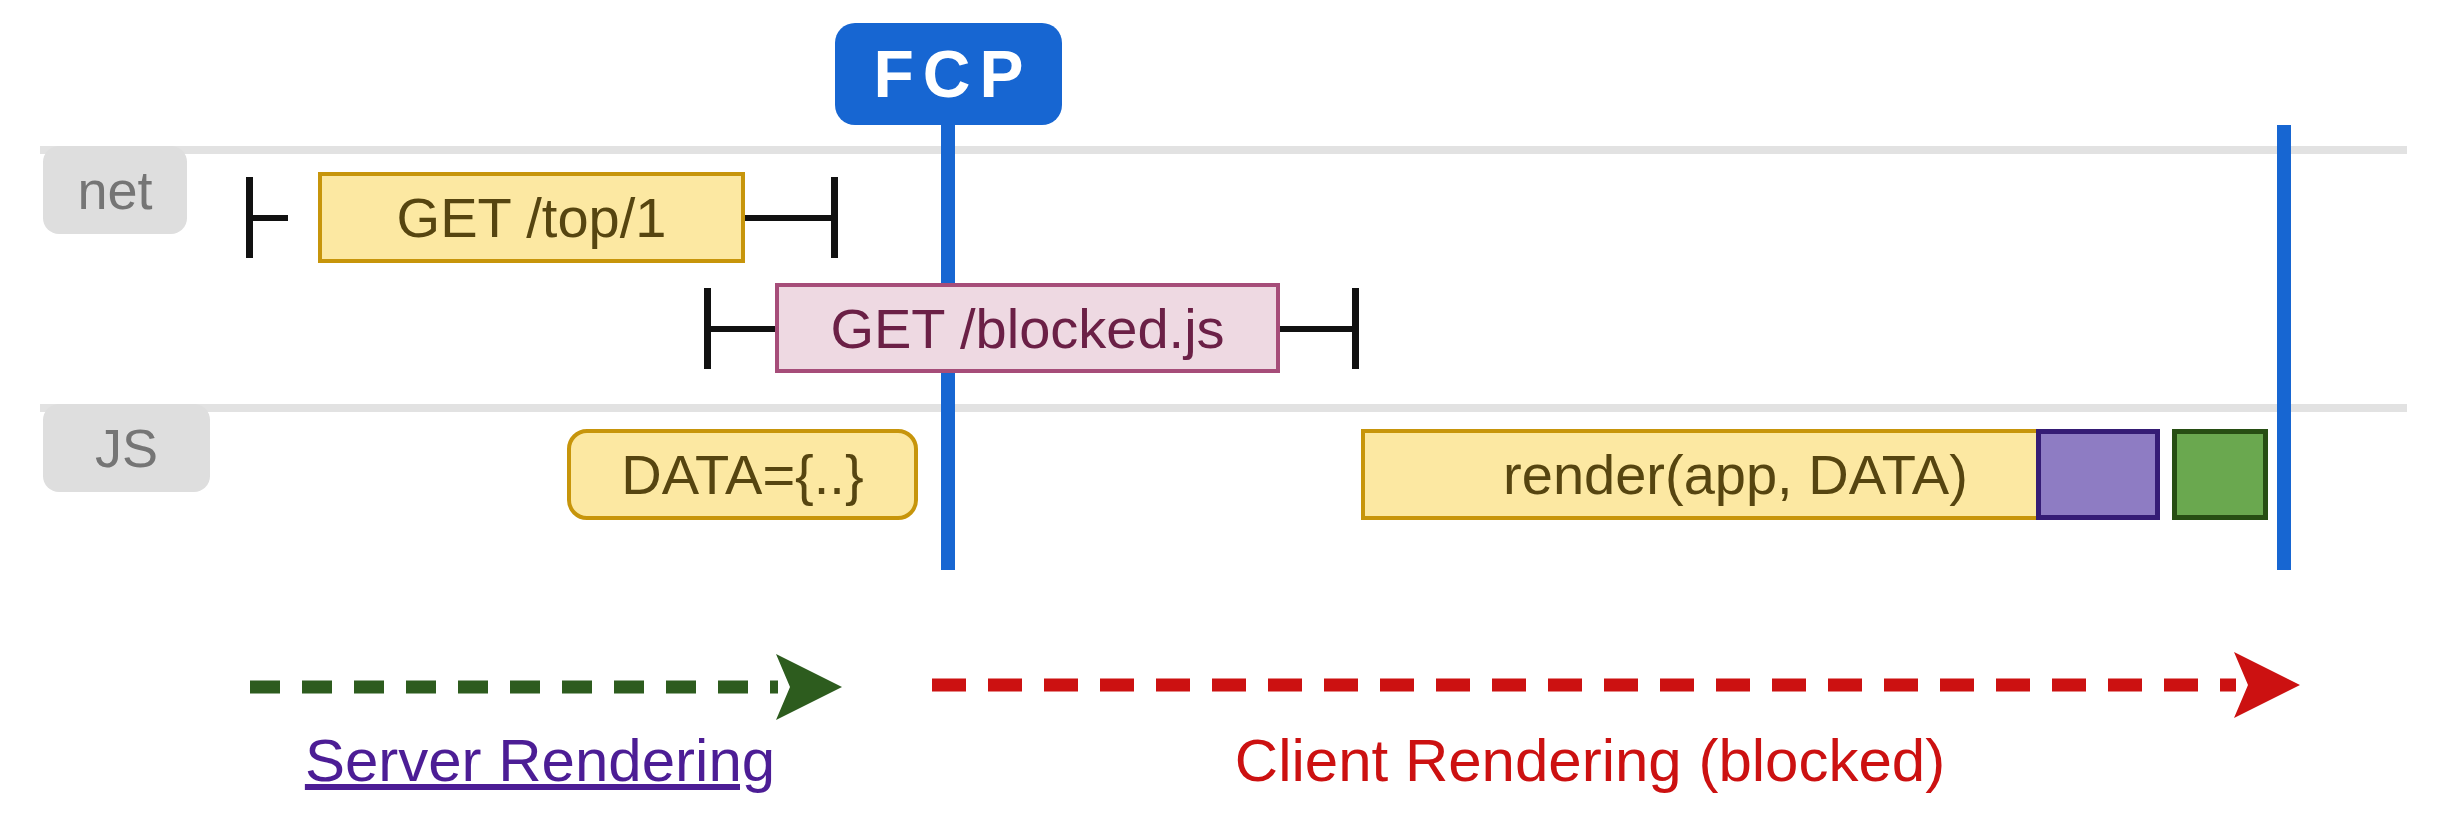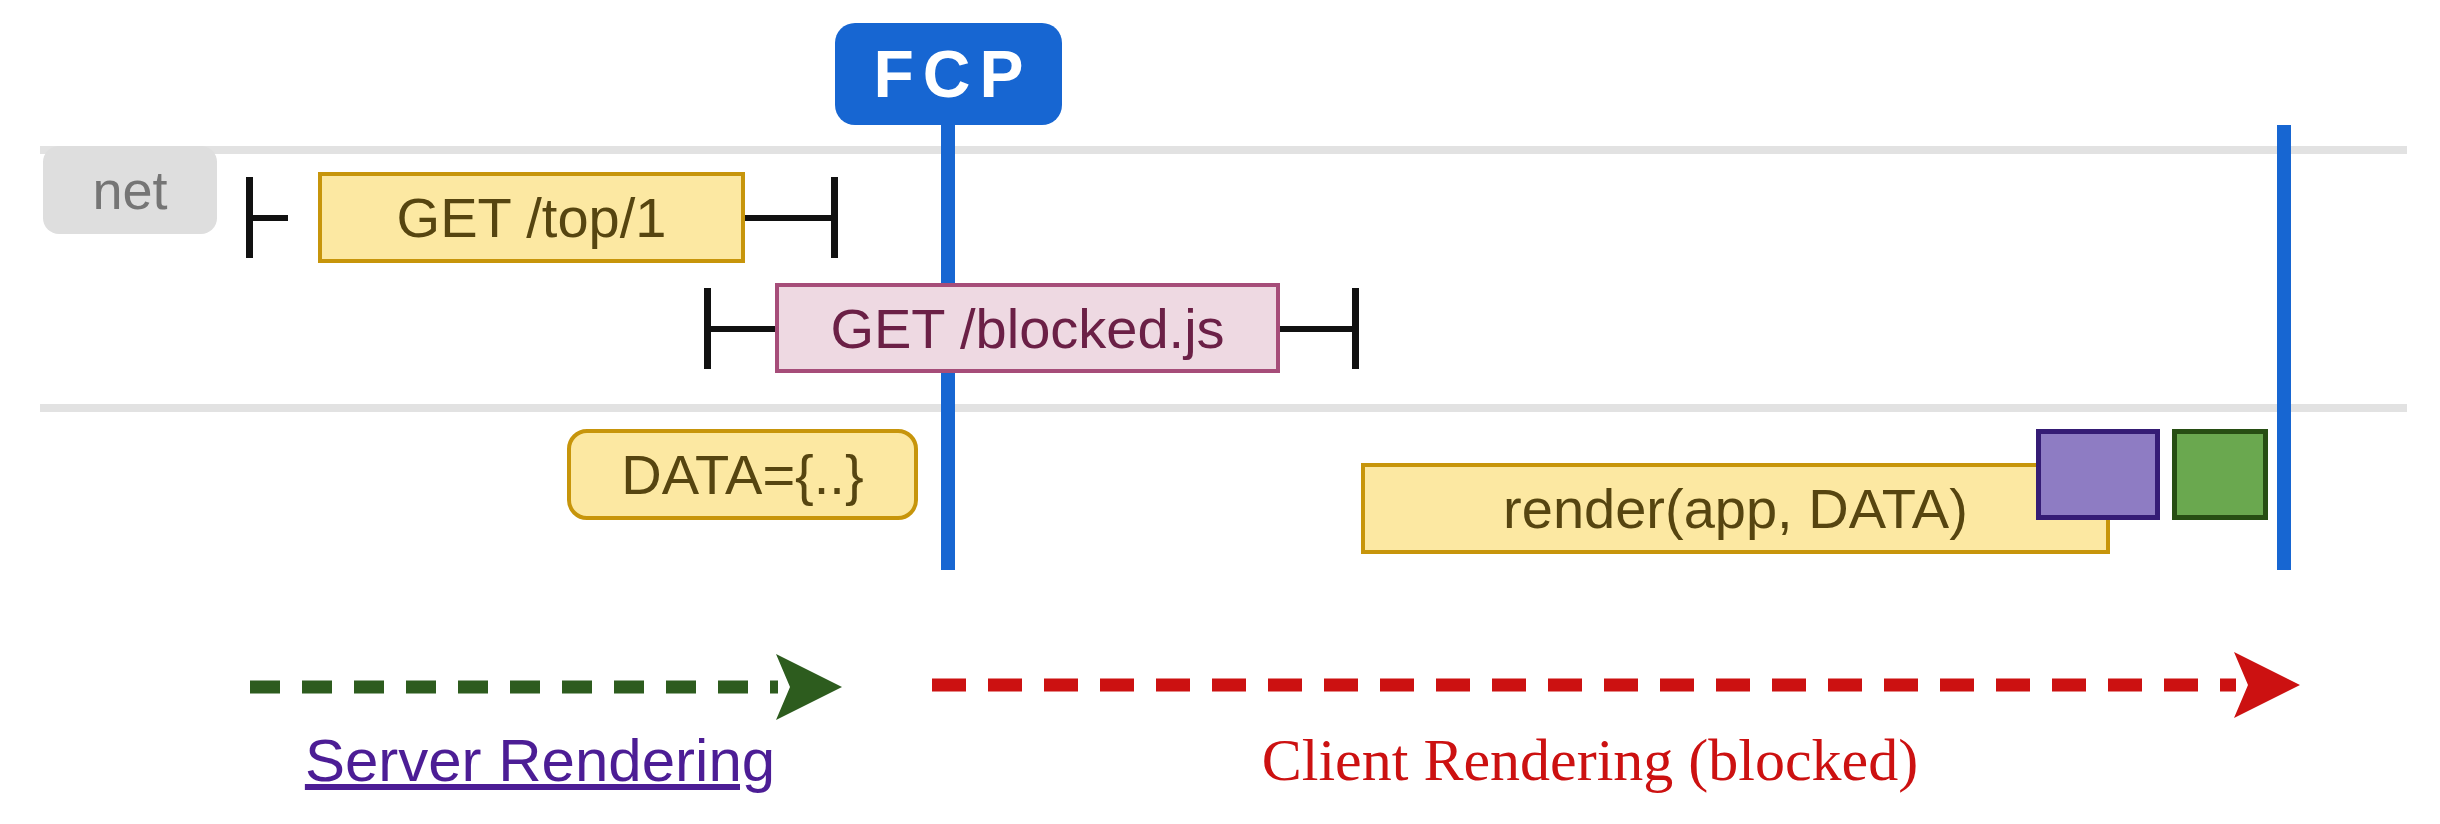--- a/index.html
+++ b/index.html
@@ -28,21 +28,21 @@
     position: absolute;
     background: #dedede;
     color: #757575;
     font-size: 54px;
     border-radius: 16px;
     display: flex;
     align-items: center;
     justify-content: center;
     z-index: 2;
   }
-  #net-label { left: 43px; top: 146px; width: 174px; height: 88px; }
+  #net-label { left: 43px; top: 146px; width: 144px; height: 88px; }
   #js-label  { left: 43px; top: 404px; width: 167px; height: 88px; }
 
   
   .marker-line {
     position: absolute;
     width: 14px;
     background: #1766d2;
     z-index: 3;
   }
   #fcp-line { left: 941px;  top: 125px; height: 445px; }
@@ -98,21 +98,21 @@
     z-index: 5;
   }
   .bar.yellow { background: #fce8a2; border: 4px solid #c7950b; color: #564510; }
   .bar.pink   { background: #eed9e2; border: 4px solid #a64d79; color: #6b2046; }
   .bar.purple { background: #8e7cc3; border: 5px solid #351c75; }
   .bar.green  { background: #6aa84f; border: 5px solid #274e13; }
 
   #bar-get-top    { left: 288px;  top: 172px; width: 427px; margin-left: 30px; }
   #bar-get-bundle { left: 775px;  top: 283px; width: 505px; height: 90px; }
   #bar-data       { left: 567px;  top: 429px; width: 351px; border-radius: 20px; }
-  #bar-render     { left: 1361px; top: 429px; width: 749px; margin-top: 34px; }
+  #bar-render     { left: 1361px; top: 429px; width: 749px; }
   #bar-task-purple{ left: 2036px; top: 429px; width: 124px; }
   #bar-task-green { left: 2172px; top: 429px; width: 96px; }
 
   
   .arrows {
     position: absolute;
     left: 0; top: 0;
     width: 2440px;
     height: 824px;
     z-index: 2;
@@ -121,34 +121,35 @@
   
   .phase-label {
     position: absolute;
     top: 726px;
     font-size: 60px;
     text-align: center;
     white-space: nowrap;
     z-index: 2;
   }
   #server-label { left: 240px;  width: 600px; color: #4c1d95; text-decoration: underline; }
-  #client-label { left: 1150px; width: 880px; color: #cc1111; font-family: Liberation Serif, serif; }
+  #client-label { left: 1150px; width: 880px; color: #cc1111; }
 </style>
 </head>
 <body>
 
 <div class="canvas">
 
   <div class="track-line" id="net-line"></div>
   <div class="track-line" id="js-line"></div>
 
   <div class="marker-line" id="fcp-line"></div>
   <div class="marker-line" id="tti-line"></div>
 
   <div class="track-label" id="net-label">net</div>
+  <div class="track-label" id="js-label">JS</div>
 
   <div class="tick" style="left:246px; top:177px;"></div>
   <div class="conn" style="left:253px; top:215px; width:35px;"></div>
   <div class="conn" style="left:715px; top:215px; width:116px;"></div>
   <div class="tick" style="left:831px; top:177px;"></div>
 
   <div class="tick" style="left:704px; top:288px;"></div>
   <div class="conn" style="left:711px; top:326px; width:64px;"></div>
   <div class="conn" style="left:1280px; top:326px; width:72px;"></div>
   <div class="tick" style="left:1352px; top:288px;"></div>

